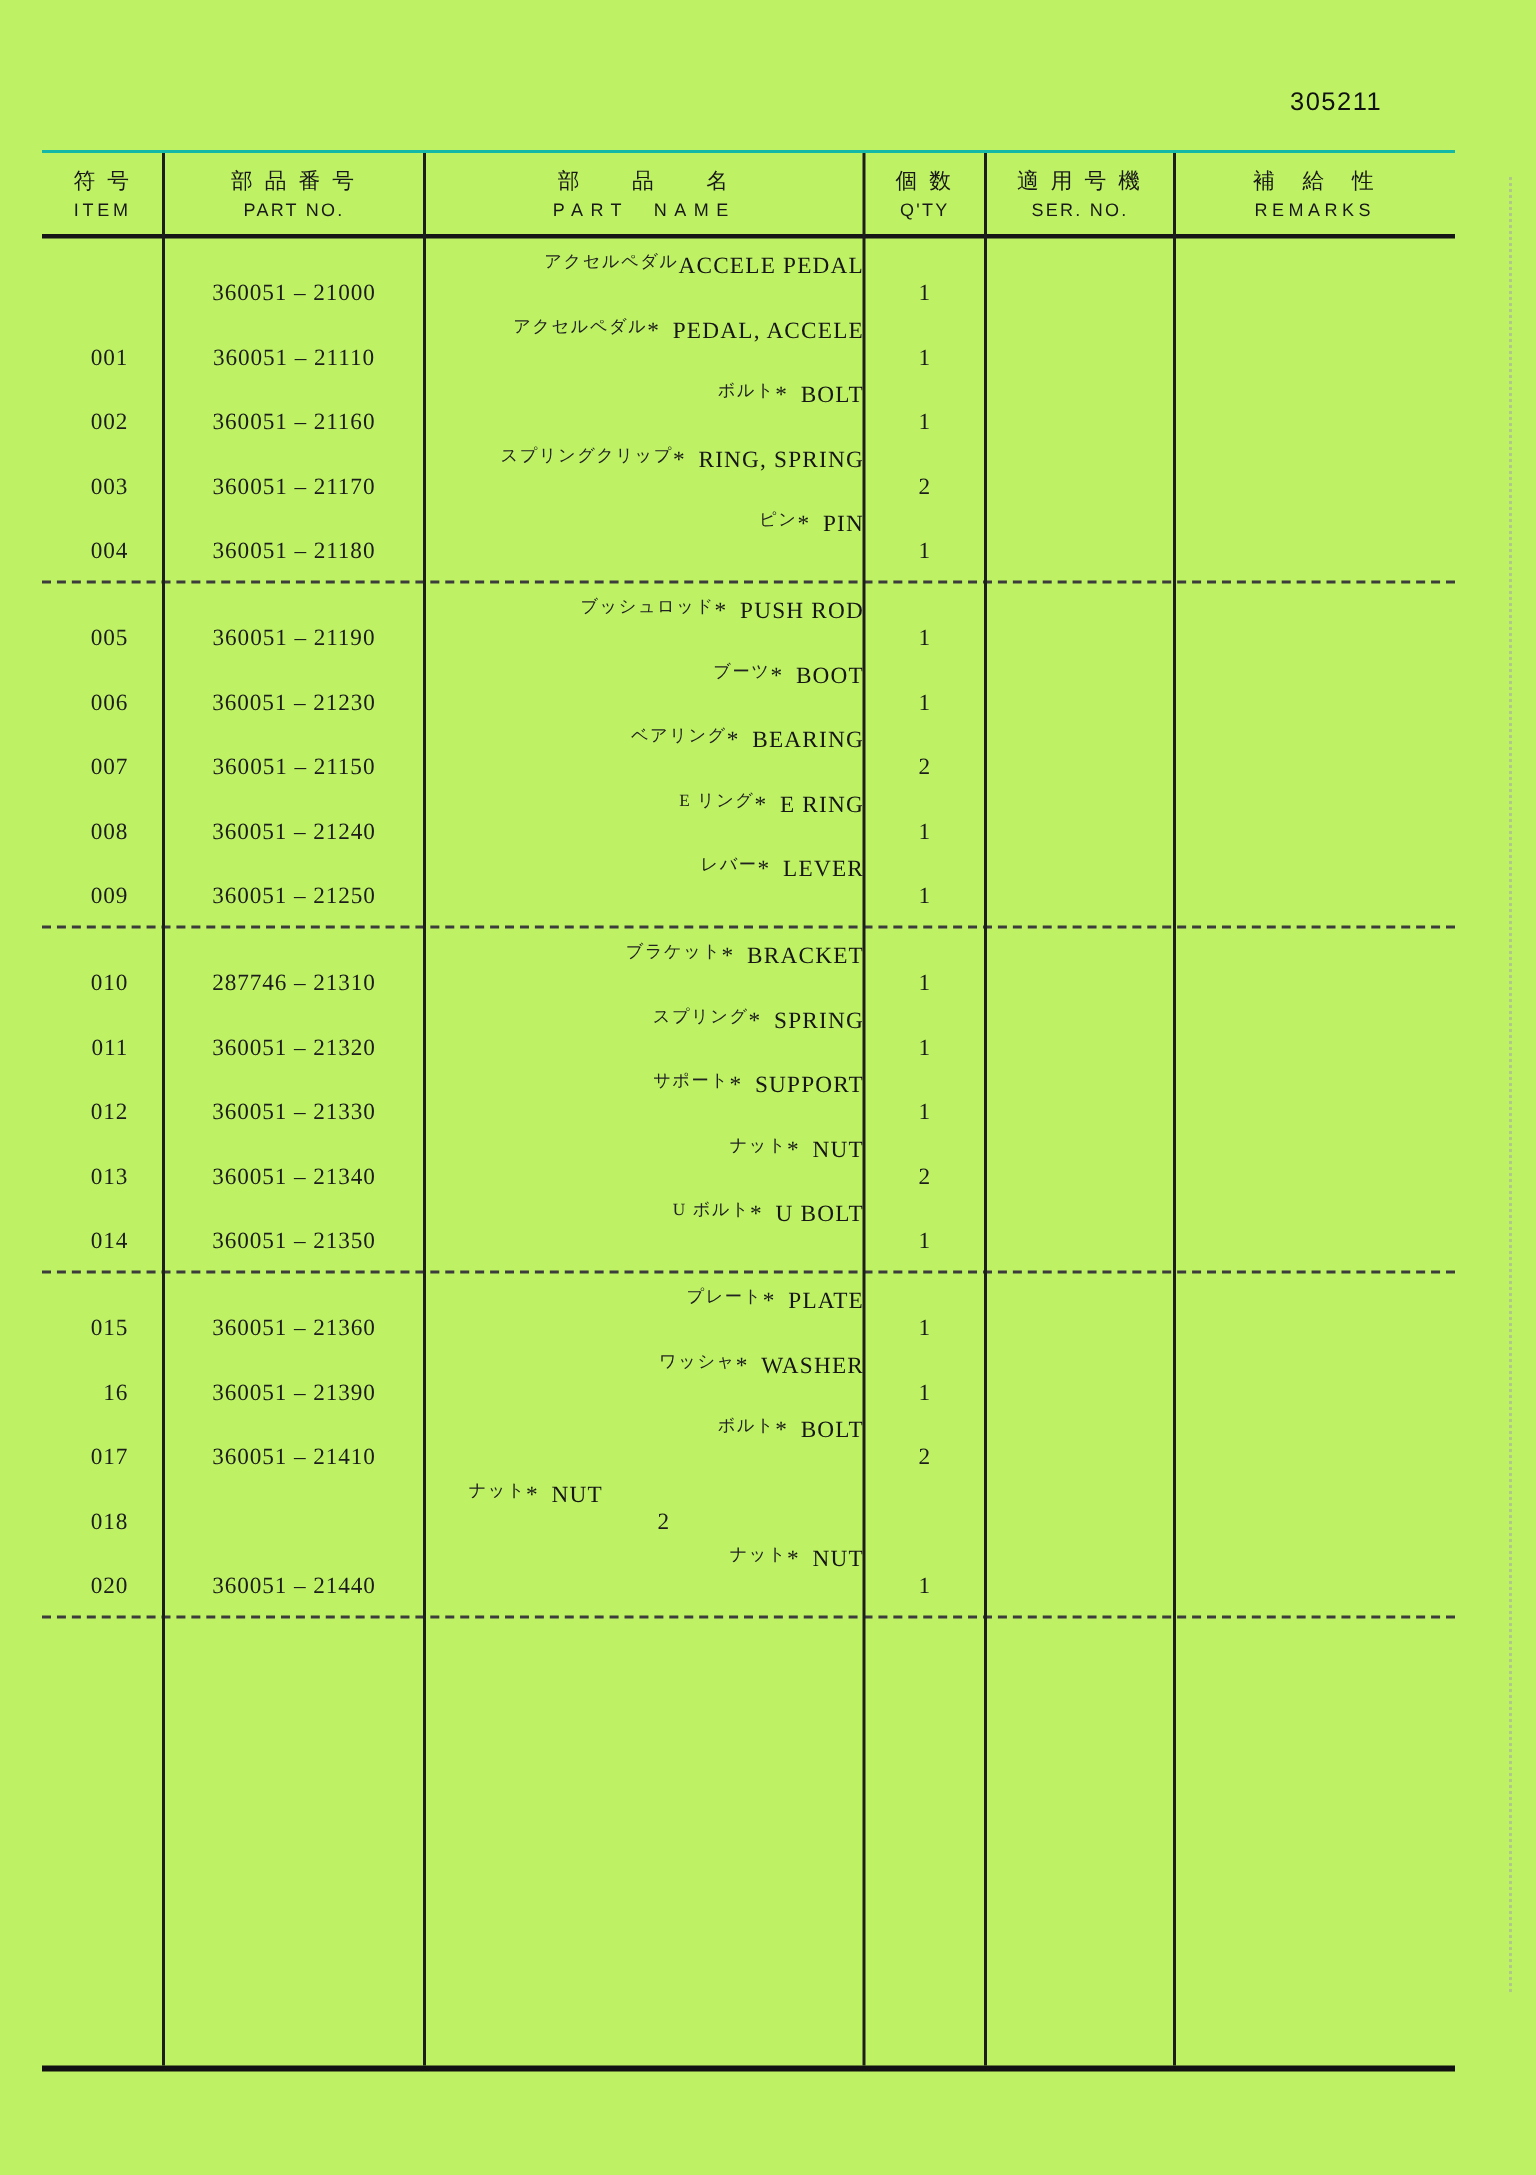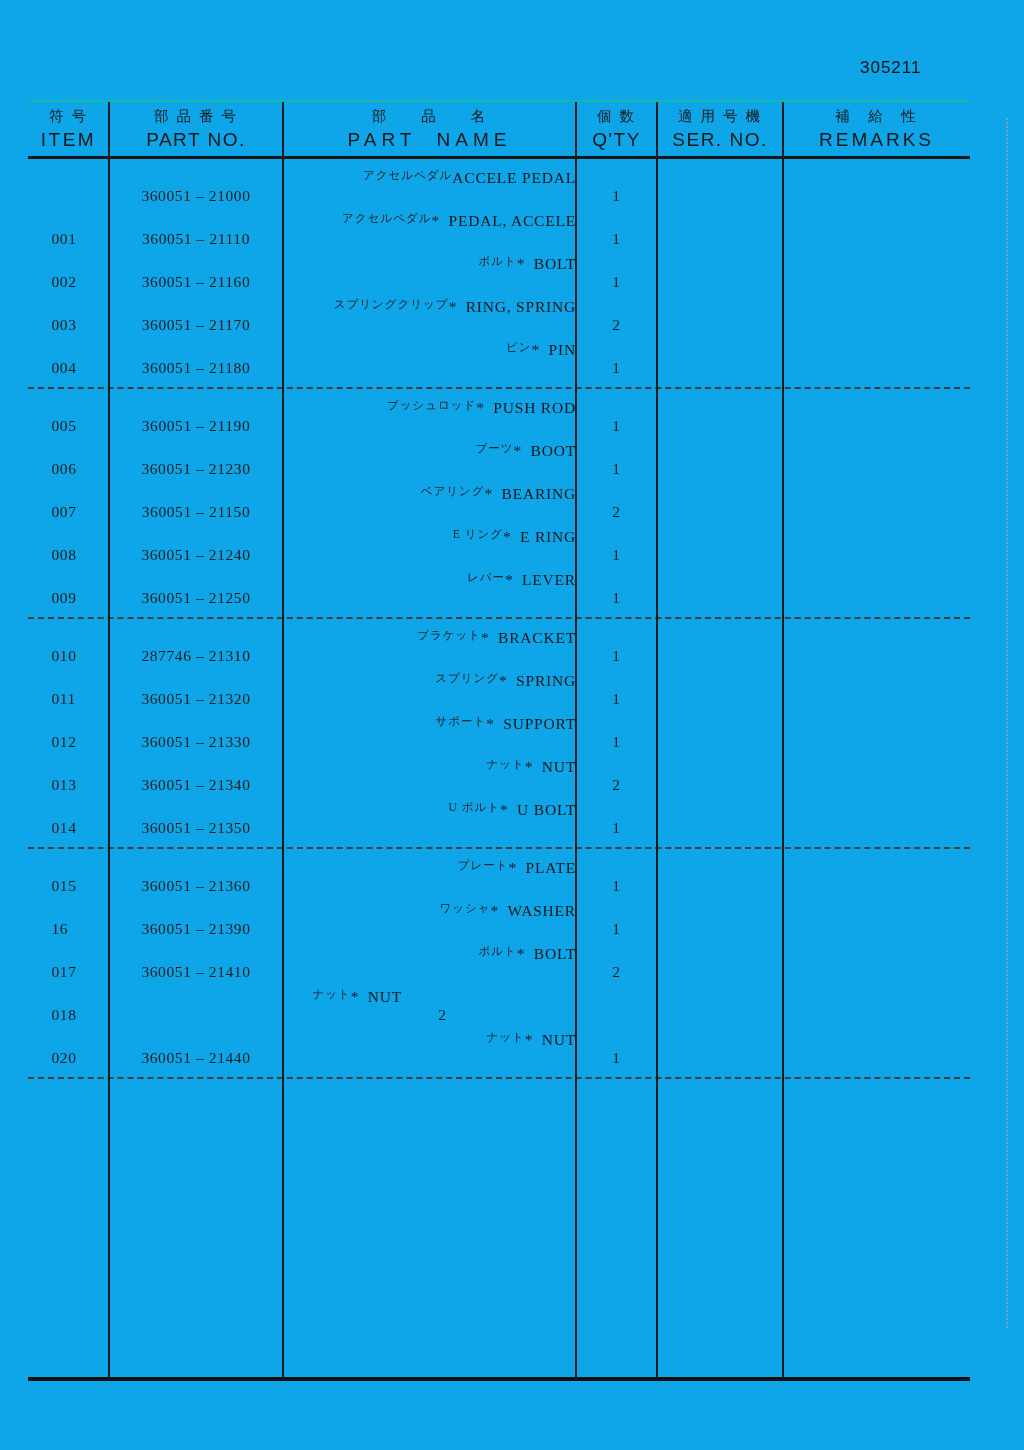--- a/index.html
+++ b/index.html
@@ -1,19 +1,19 @@
 <!DOCTYPE html>
 <html><head>
 <meta charset="utf-8">
 <style>
   html,body{margin:0;padding:0;background:#e8e8e6;}
   .page{
     position:relative;
     width:1024px;height:1450px;
-    background:#0ea5e9;
+    background:#bef264;
     font-family:"Liberation Serif", serif;
     color:#1c1c1c;
     overflow:hidden;
   }
   
   .doc-number{
     position:absolute;top:58px;left:860px;width:80px;
     font-family:"Liberation Sans", sans-serif;
     font-size:17px;letter-spacing:1px;color:#111;
   }
@@ -26,21 +26,21 @@
   }
   .vlines{position:absolute;top:0;left:0;width:100%;height:100%;pointer-events:none;}
   .vline{position:absolute;top:0;height:100%;width:2px;background:#1d1d1d;}
   
   .thead{
     display:flex;height:54px;border-bottom:3px solid #161616;box-sizing:content-box;
     font-family:"Liberation Sans", sans-serif;
   }
   .hcell{display:flex;flex-direction:column;align-items:center;justify-content:center;gap:3px;box-sizing:border-box;}
   .hcell .jp{font-size:14.5px;color:#181818;letter-spacing:2px;white-space:pre;}
-  .hcell .en{font-size:19px;color:#181818;letter-spacing:1.5px;white-space:pre;}
+  .hcell .en{font-size:12px;color:#181818;letter-spacing:1.5px;white-space:pre;}
   .c-item{width:81px;}
   .c-part_no{width:174px;}
   .c-part_name{width:293px;}
   .c-qty{width:81px;}
   .c-ser_no{width:126px;}
   .c-remarks{width:187px;}
   .thead .c-item .en{letter-spacing:2.5px;}
   .thead .c-part_name .en{letter-spacing:5px;}
   .thead .c-remarks .en{letter-spacing:3px;}
   
@@ -55,21 +55,21 @@
     font-size:15.5px;letter-spacing:0.6px;color:#1c1c1c;white-space:pre;
   }
   .cell.c-part_name{
     flex-direction:row;align-items:flex-start;justify-content:flex-end;
     padding-left:22px;padding-bottom:5px;
   }
   .name-jp{font-size:11.5px;line-height:14px;letter-spacing:1px;color:#222;}
   .name-jp.indent{margin-left:17px;}
   .name-en{display:flex;font-size:15.5px;line-height:19px;letter-spacing:0.8px;color:#161616;}
   .star{display:inline-block;width:17px;}
-  .item-val{display:inline-block;min-width:34px;text-align:left;}
+  .item-val{display:inline-block;min-width:34px;text-align:right;}
   
   .footer-code{
     position:absolute;top:1406px;
     font-family:"Liberation Sans", sans-serif;
     font-size:20px;letter-spacing:1px;color:#222;white-space:pre;margin-top:44px;
   }
   .footer-page{left:458px;}
   .footer-doc{left:795px;}
   
   .scan-artifact{

